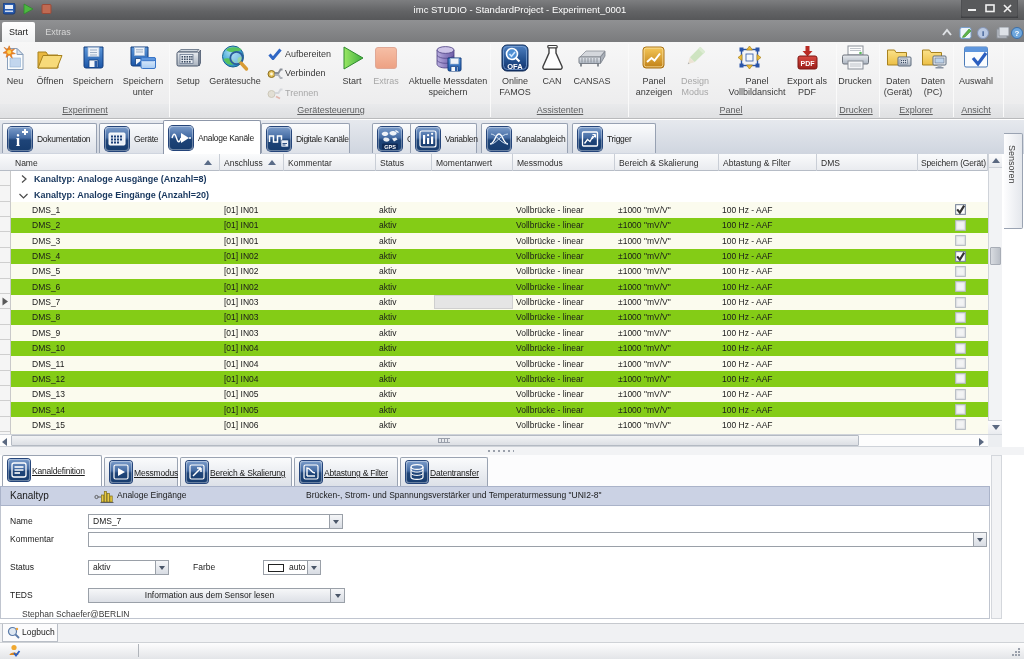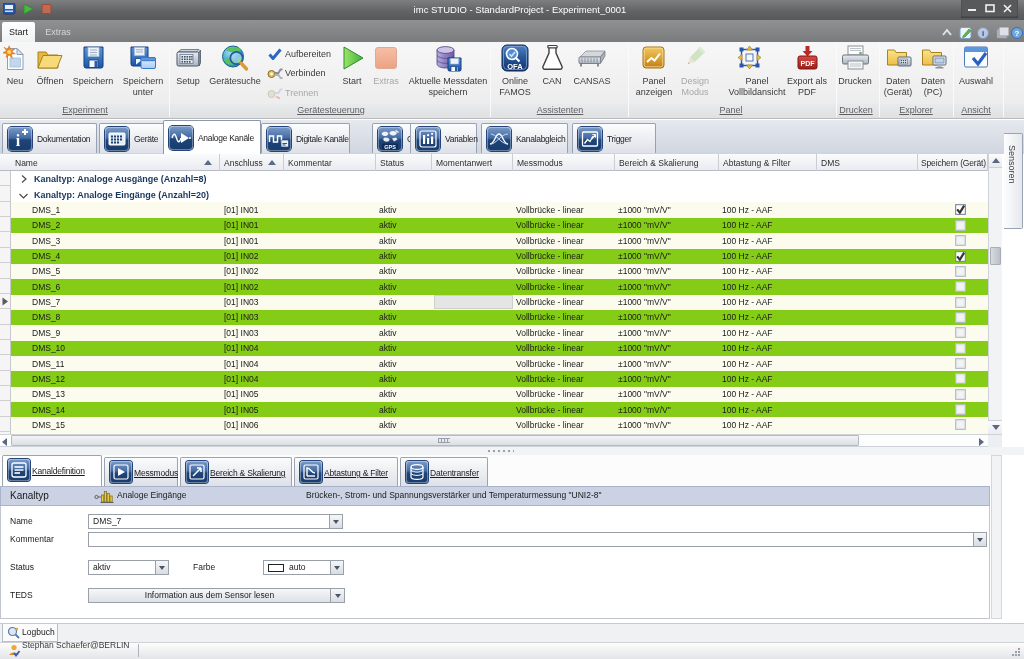--- a/index.html
+++ b/index.html
@@ -829,21 +829,21 @@
 <div class="flabel" style="left:10px;top:534px">Kommentar</div>
 <div class="combo" style="left:88px;top:532px;width:899px">
     <div class="dbtn"></div>
   </div>
 <div class="flabel" style="left:10px;top:562px">Status</div>
 <div class="combo" style="left:88px;top:560px;width:81px">
     <div class="val">aktiv</div>
     <div class="dbtn"></div>
   </div>
 <div class="flabel" style="left:193px;top:562px">Farbe</div>
-<div class="combo" style="left:263px;top:560px;width:81px">
+<div class="combo" style="left:263px;top:560px;width:58px">
     <div style="position:absolute;left:4px;top:3px;width:16px;height:8px;background:#fff;border:1.5px solid #222"></div>
     <div class="val" style="left:25px">auto</div>
     <div class="dbtn"></div>
   </div>
 <div class="flabel" style="left:10px;top:590px">TEDS</div>
 <div class="abs" style="left:88px;top:588px;width:243px;height:15px;background:linear-gradient(#f6f7f9,#dde0e6);border:1px solid #9aa0a8;text-align:center;padding-top:1px;color:#1a1a1a">Information aus dem Sensor lesen</div>
 <div class="abs" style="left:330px;top:588px;width:15px;height:15px;background:linear-gradient(#f5f6f8,#d8dce3);border:1px solid #9aa0a8">
     <div style="position:absolute;left:3.5px;top:5px;border-left:3.5px solid transparent;border-right:3.5px solid transparent;border-top:4px solid #4a5668"></div>
   </div>
 
@@ -856,21 +856,21 @@
  <line x1="8.5" y1="8.5" x2="12" y2="12" stroke="#5a7aa8" stroke-width="1.8"></line>
  <circle cx="10" cy="3" r="1.2" fill="#e8a03a"></circle>
 </svg>
 <div class="abs" style="left:22px;top:627px;color:#1a1a1a">Logbuch</div>
 <div id="statusbar" class="abs"></div>
 <svg class="abs" style="left:8px;top:644px" width="13" height="13" viewBox="0 0 13 13">
  <circle cx="6" cy="3.5" r="2.6" fill="#f0a830"></circle>
  <path d="M1.5 11 c0 -3.5 9 -3.5 9 0z" fill="#e08a20"></path>
  <path d="M6 9 l2 2.5 3.5 -4.5" stroke="#2b5fc0" stroke-width="1.8" fill="none"></path>
 </svg>
-<div class="abs" style="left:22px;top:640px;color:#3a3a3a">Stephan Schaefer@BERLIN</div>
+<div class="abs" style="left:22px;top:609px;color:#3a3a3a">Stephan Schaefer@BERLIN</div>
 <div class="abs" style="left:138px;top:644px;width:1px;height:13px;background:#b0b4ba"></div>
 <svg class="abs" style="left:1012px;top:648px" width="9" height="9">
     <g fill="#9aa0ab">
       <rect x="6" y="0" width="2" height="2"></rect>
       <rect x="6" y="3" width="2" height="2"></rect>
       <rect x="3" y="3" width="2" height="2"></rect>
       <rect x="6" y="6" width="2" height="2"></rect>
       <rect x="3" y="6" width="2" height="2"></rect>
       <rect x="0" y="6" width="2" height="2"></rect>
     </g>

